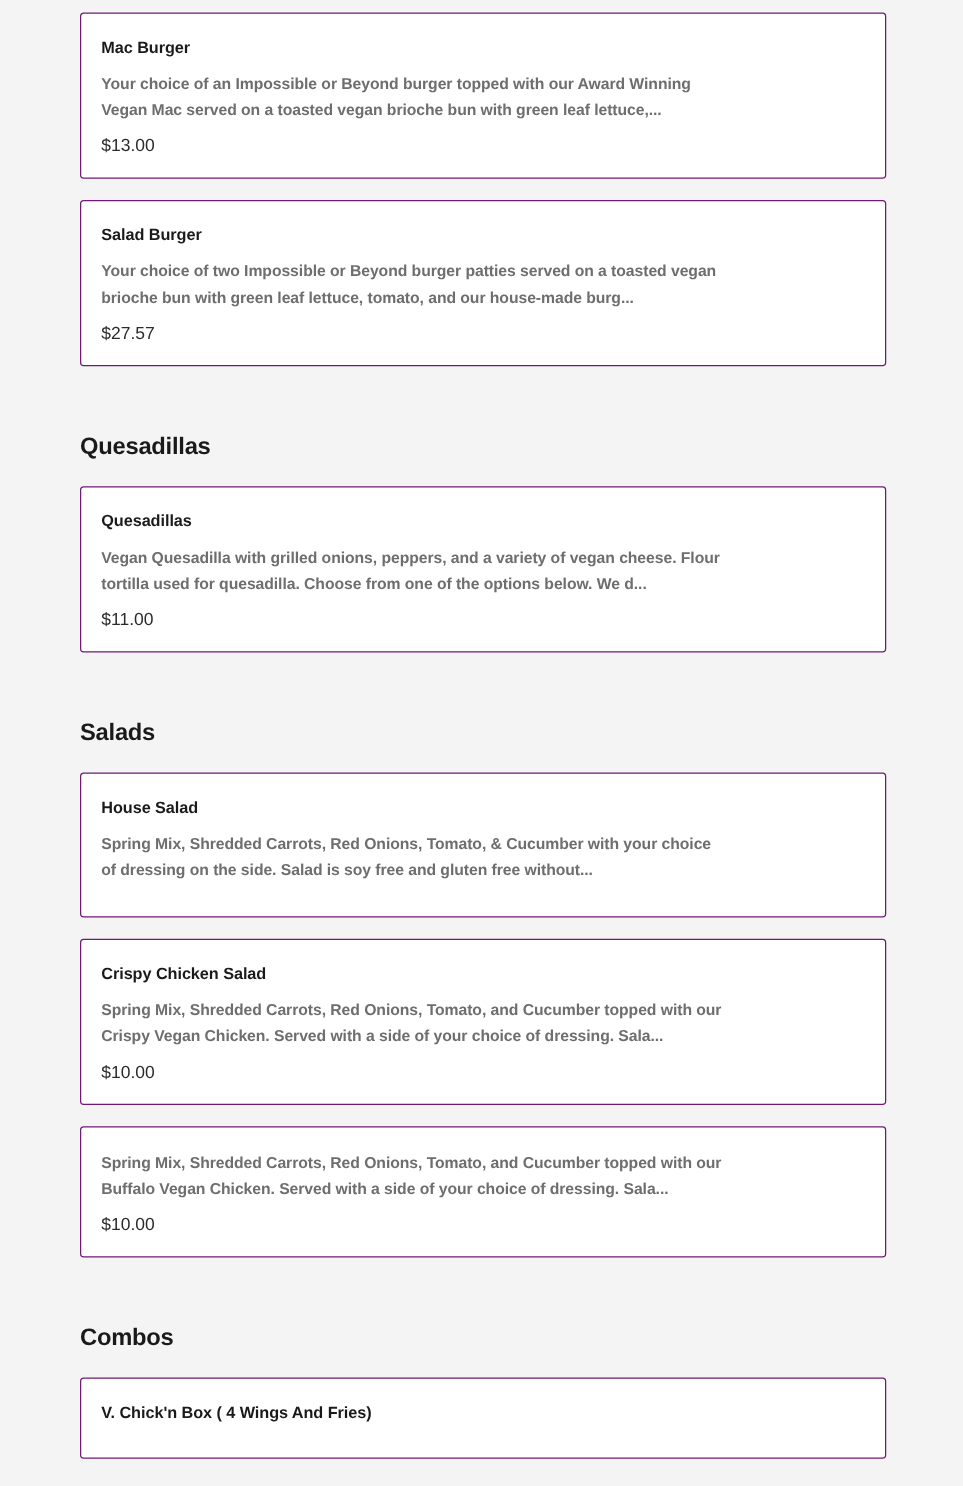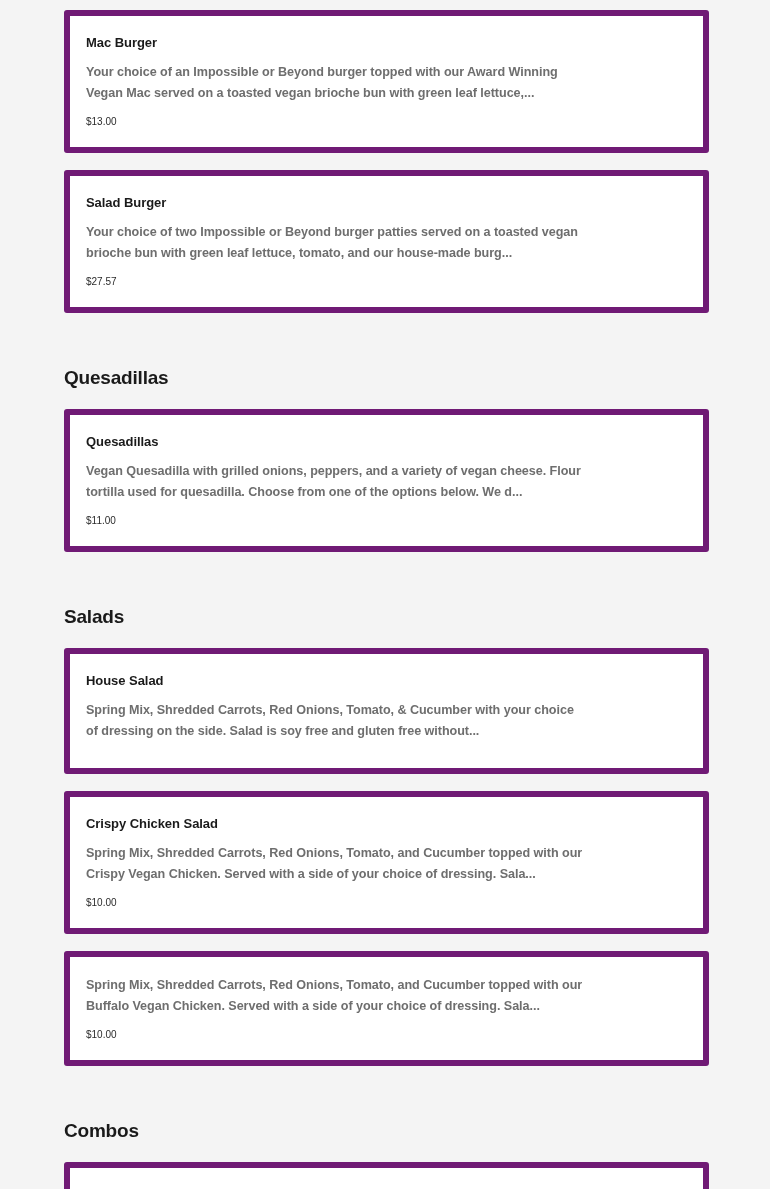--- a/index.html
+++ b/index.html
@@ -37,21 +37,21 @@
     line-height: 24px;
     padding-top: 36px;
     padding-bottom: 19px;
   }
 
   .section-items { }
 
   
   .item-card {
     background: #ffffff;
-    border: 6px solid #701a75;
+    border: 1px solid #701a75;
     border-radius: 3px;
     padding: 18px 16px 17px 16px;
     margin-bottom: 17px;
   }
 
   .item-title {
     font-size: 13px;
     font-weight: 700;
     color: #1a1a1a;
     line-height: 18px;
@@ -63,21 +63,21 @@
     font-size: 12.6px;
     font-weight: 700;
     color: #6e6e6e;
     line-height: 21px;
     letter-spacing: -0.05px;
     margin-bottom: 9px;
     max-width: 500px;
   }
 
   .item-price {
-    font-size: 10px;
+    font-size: 14px;
     font-weight: 400;
     color: #2b2b2b;
     line-height: 17px;
   }
   .section.no-heading { padding-top: 0; }
 </style>
 </head>
 <body>
 
 <div class="menu-page">

